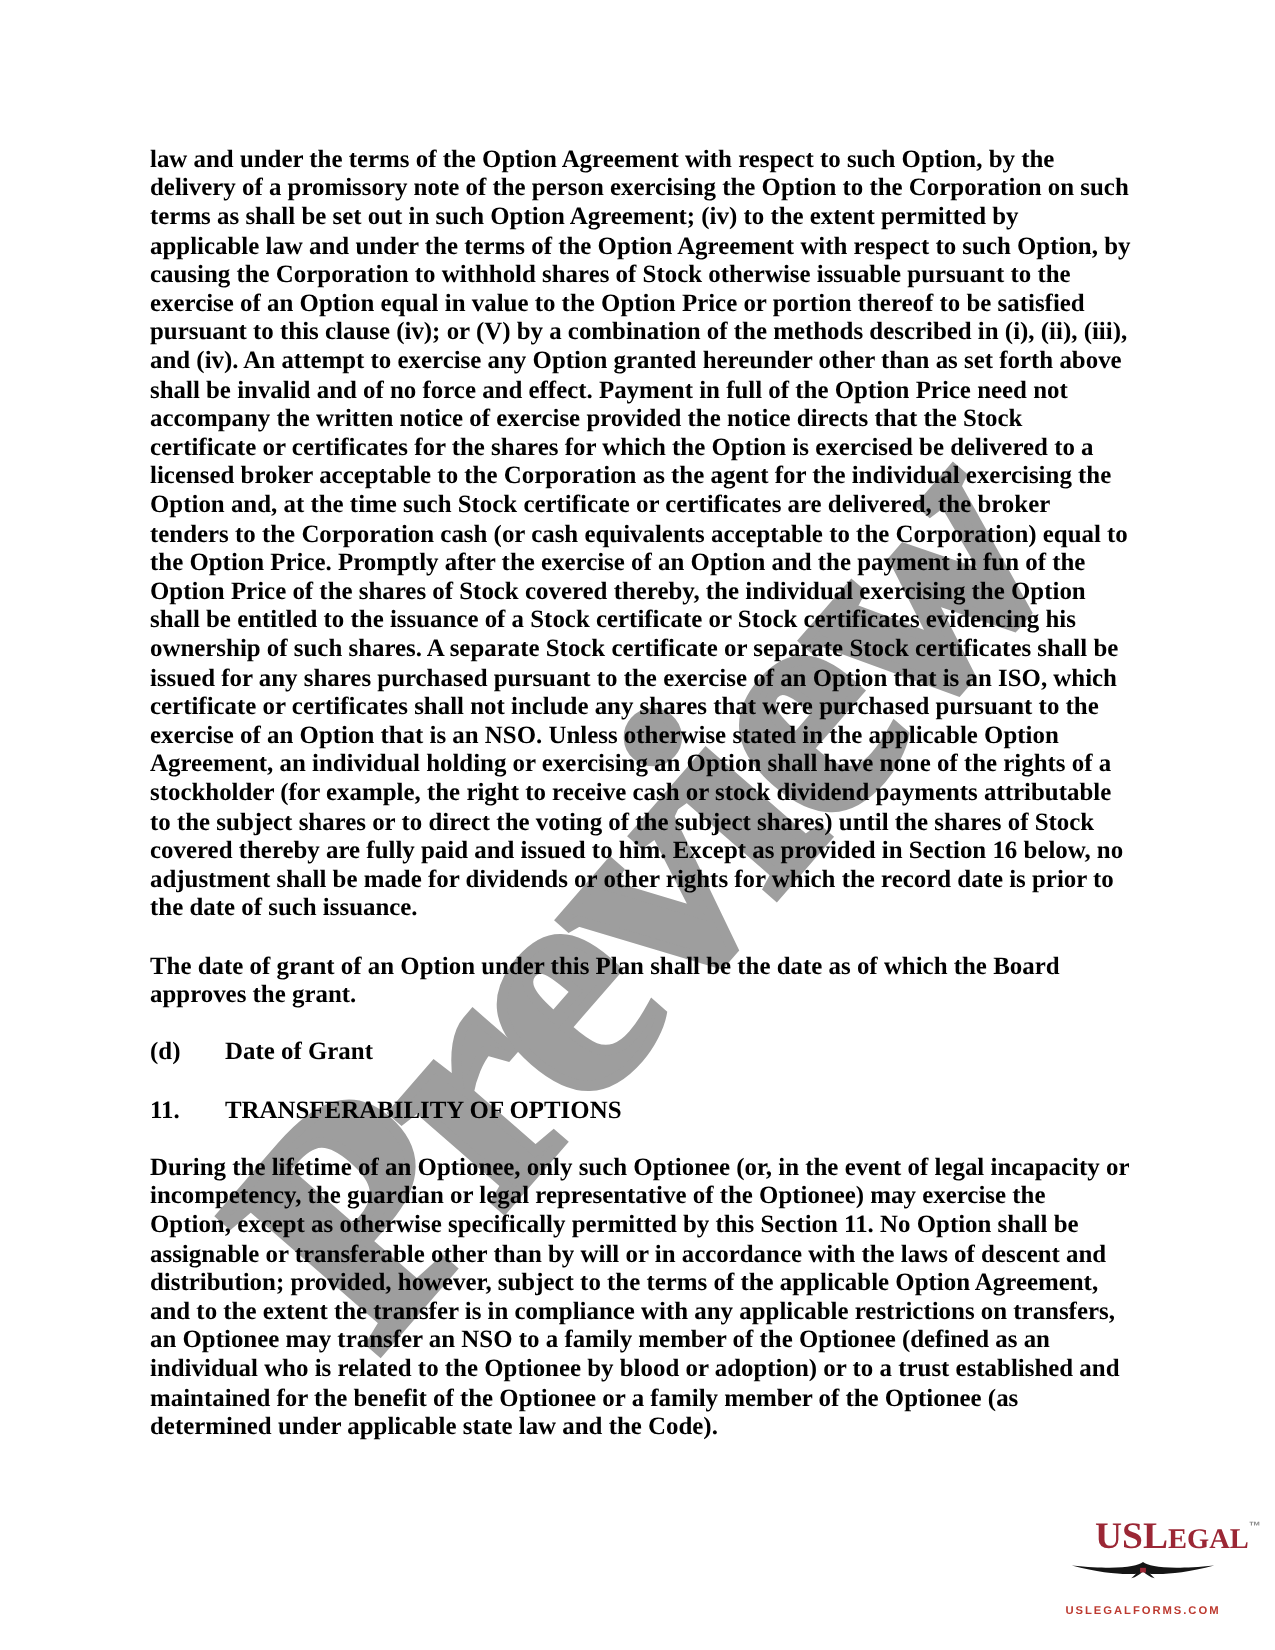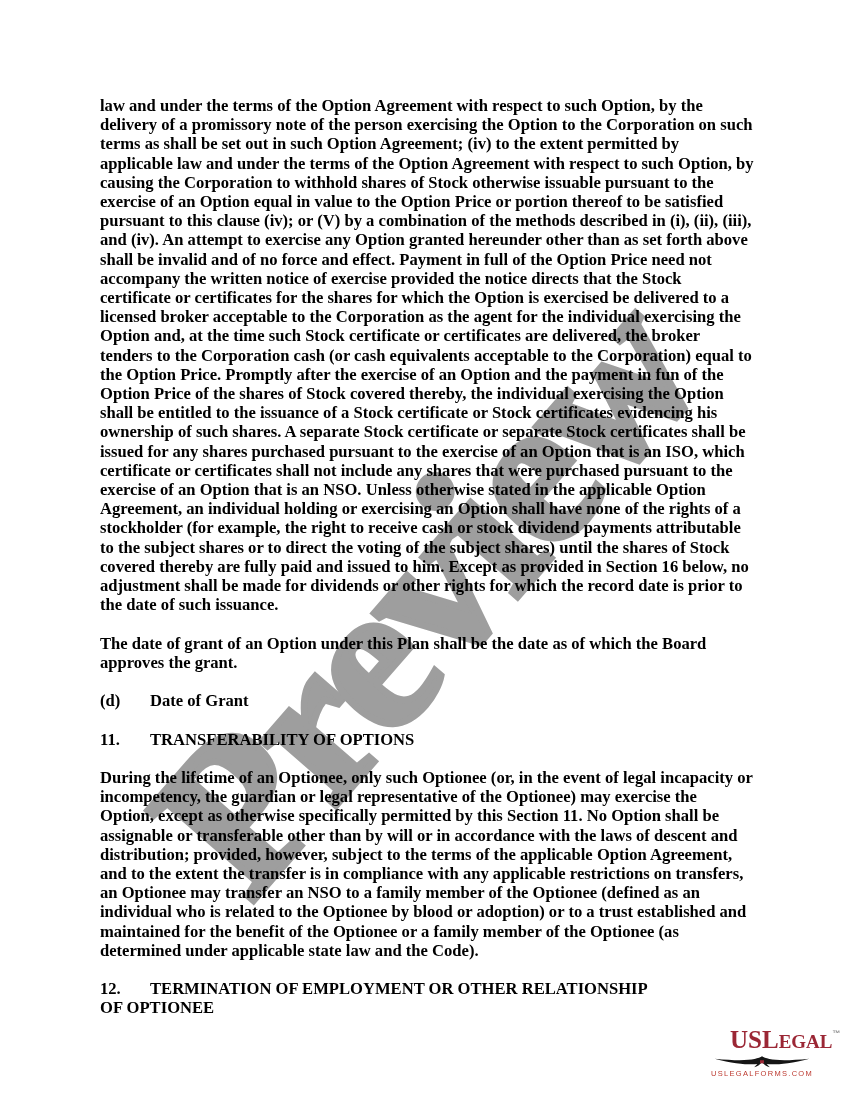--- a/index.html
+++ b/index.html
@@ -78,23 +78,23 @@
     font-size: 8px;
     color: #8a8a8a;
     vertical-align: 12px;
     font-family: "Liberation Sans", sans-serif;
   }
   .wings {
     display: block;
     margin: 1px auto 0 auto;
   }
   .logo-site {
-    margin-top: 1px;
+    margin-top: 16px;
     font-family: "Liberation Sans", "DejaVu Sans", sans-serif;
-    font-weight: normal;
+    font-weight: bold;
     font-size: 7.5px;
     letter-spacing: 1.3px;
     color: #bd3a30;
     white-space: nowrap;
   }
 </style>
 </head>
 <body>
 
 <div class="page">
@@ -110,24 +110,20 @@
     <p>
       <span class="tabnum">(d)</span><span>Date of Grant</span>
     </p>
 
     <p>
       <span class="tabnum">11.</span><span>TRANSFERABILITY OF OPTIONS</span>
     </p>
 
     <p>During the lifetime of an Optionee, only such Optionee (or, in the event of legal incapacity or incompetency, the guardian or legal representative of the Optionee) may exercise the Option, except as otherwise specifically permitted by this Section 11. No Option shall be assignable or transferable other than by will or in accordance with the laws of descent and distribution; provided, however, subject to the terms of the applicable Option Agreement, and to the extent the transfer is in compliance with any applicable restrictions on transfers, an Optionee may transfer an NSO to a family member of the Optionee (defined as an individual who is related to the Optionee by blood or adoption) or to a trust established and maintained for the benefit of the Optionee or a family member of the Optionee (as determined under applicable state law and the Code).</p>
 
-    <p>
-      <span class="tabnum">12.</span><span>TERMINATION OF EMPLOYMENT OR OTHER RELATIONSHIP</span>
-      <span class="heading-line2">OF OPTIONEE</span>
-    </p>
 
   </div>
 
   <div class="logo">
     <div class="logo-brand">
       <span class="brand-large">USL</span><span class="brand-small">EGAL</span><span class="brand-tm">™</span>
     </div>
     <svg class="wings" width="104" height="14" viewBox="0 0 130 18" aria-hidden="true">
       <path d="M65,3 C59,7 44,10 4,6 C30,13 50,14 59,13 L55,17 C59,16 62,14 65,11 C68,14 71,16 75,17 L71,13 C80,14 100,13 126,6 C86,10 71,7 65,3 Z" fill="#151515"></path>
       <rect x="62.5" y="8" width="5" height="4" fill="#9b2735"></rect>

